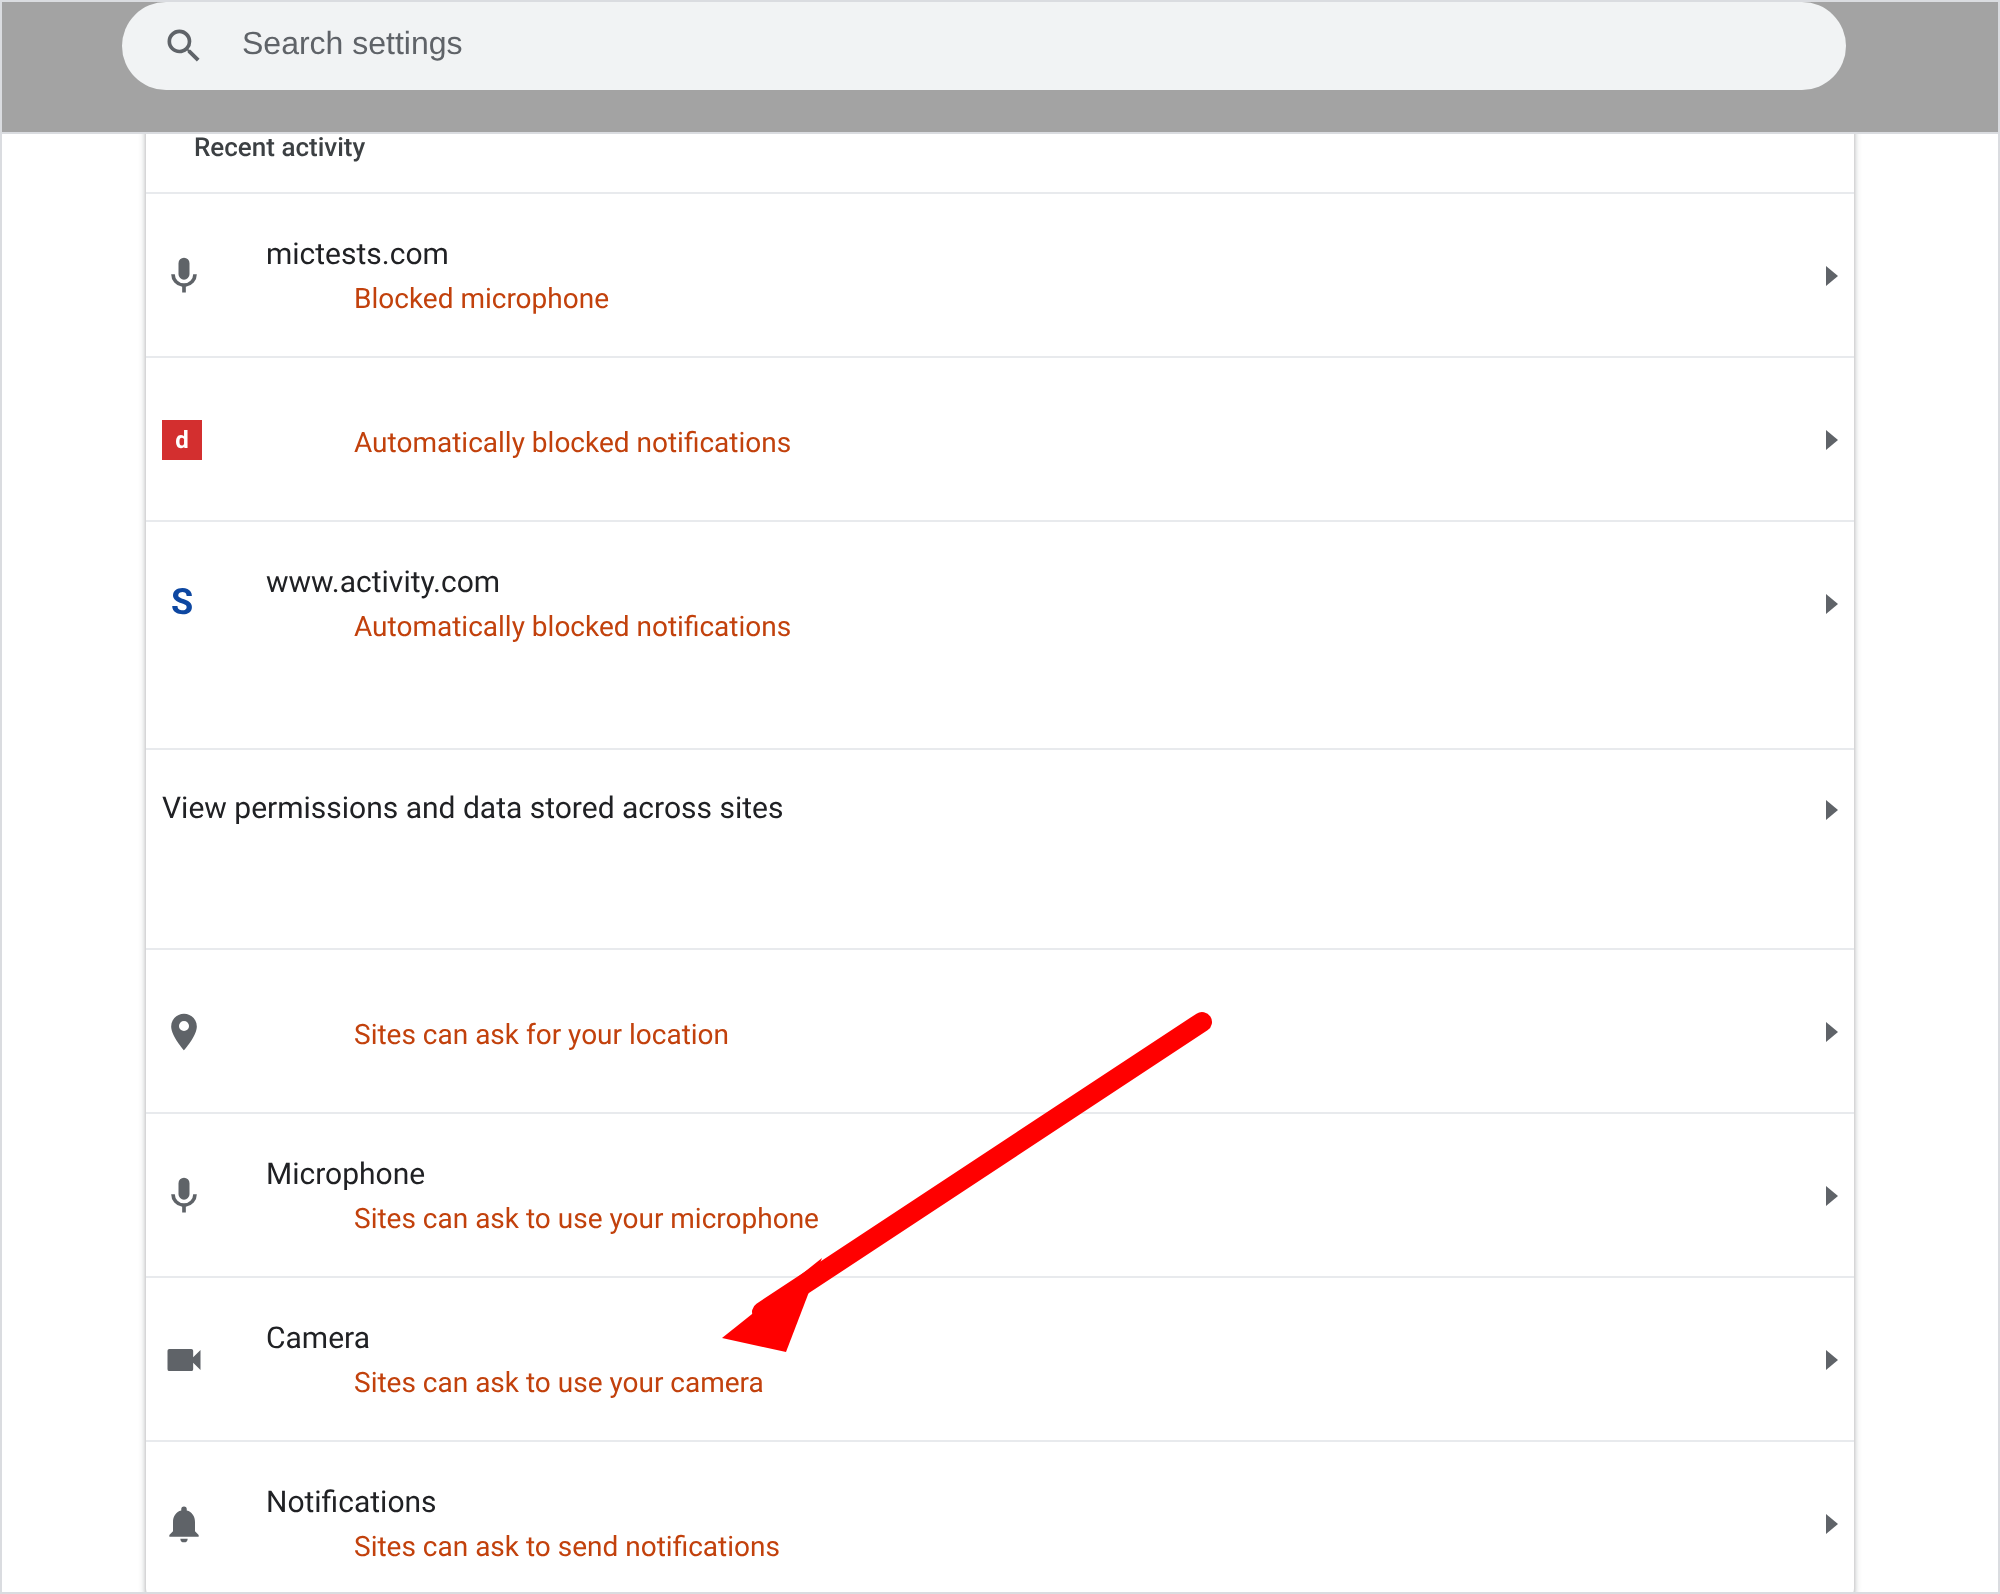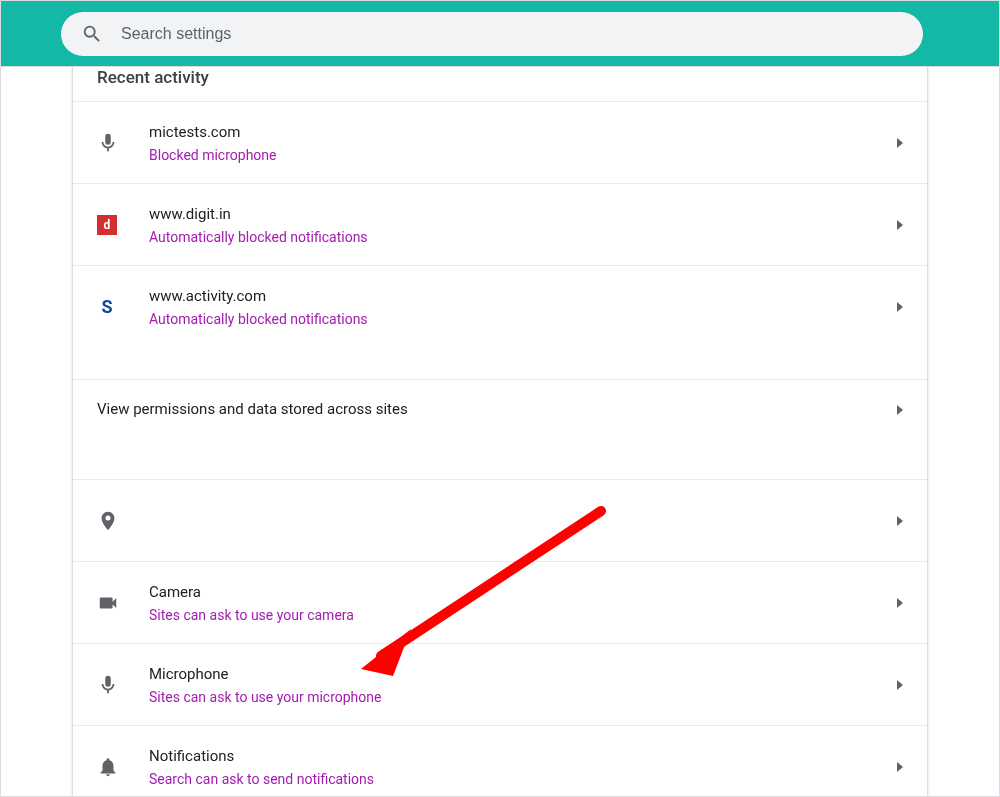--- a/index.html
+++ b/index.html
@@ -9,24 +9,24 @@
   width: 1000px;
   height: 797px;
   overflow: hidden;
   position: relative;
   border: 1px solid #dadce0;
 }
 .search-header {
   position: absolute;
   top: 0; left: 0; right: 0;
   height: 66px;
-  background: #14b8a6;
+  background: #a3a3a3;
   border-bottom: 1px solid #dadce0;
   display: flex;
-  align-items: center;
+  align-items: flex-start;
   padding: 0 60px;
   z-index: 20;
 }
 .search-box {
   flex: 1;
   height: 44px;
   background: #f1f3f4;
   border-radius: 44px;
   display: flex;
   align-items: center;
@@ -55,30 +55,30 @@
   position: absolute;
   left: 72px;
   right: 72px;
   top: -20px;
   background: #fff;
   border-radius: 8px;
   box-shadow: 0 1px 2px rgba(60,64,67,.3), 0 1px 3px 1px rgba(60,64,67,.15);
   padding-top: 10px;
 }
 .section-head {
-  font-size: 17px;
+  font-size: 13px;
   font-weight: 500;
   color: #3c4043;
   padding: 10px 24px 14px 24px;
 }
 .row {
   display: flex;
   align-items: center;
   min-height: 82px;
-  padding: 16px 24px;
+  padding: 16px 8px;
   border-top: 1px solid #e8eaed;
   cursor: pointer;
   position: relative;
 }
 .row.short { min-height: 60px; margin-top: 32px; }
 .icon-slot {
   width: 52px;
   display: flex;
   justify-content: flex-start;
   align-items: center;
@@ -86,21 +86,21 @@
 .favicon {
   width: 20px; height: 20px;
   display:flex;align-items:center;justify-content:center;
   font-size:12px;font-weight:bold;color:#fff;
 }
 .fav-red { background:#d32f2f; }
 .fav-blue { color:#0d47a1; background:transparent; font-size:18px; font-weight:700;}
 .mic-fav { color:#5f6368; }
 .texts { flex:1; }
 .title { font-size: 15px; color: #202124; line-height:1.4; }
-.sub { font-size: 14px; color: #a21caf; margin-top: 4px; }
+.sub { font-size: 14px; color: #c2410c; margin-top: 4px; margin-left: 44px; }
 .chev {
   width: 0; height: 0;
   border-top: 5px solid transparent;
   border-bottom: 5px solid transparent;
   border-left: 6px solid #5f6368;
 }
 .spacer { height: 40px; }
 .perm-icon { fill:#5f6368; width:22px; height:22px; }
 .arrow-annot {
   position:absolute;
@@ -138,21 +138,20 @@
         <div class="sub">Blocked microphone</div>
       </div>
       <div class="chev"></div>
     </div>
 
     <div class="row">
       <div class="icon-slot">
         <div class="favicon fav-red">d</div>
       </div>
       <div class="texts">
-        <div class="title">www.digit.in</div>
         <div class="sub">Automatically blocked notifications</div>
       </div>
       <div class="chev"></div>
     </div>
 
     <div class="row">
       <div class="icon-slot">
         <div class="favicon fav-blue">S</div>
       </div>
       <div class="texts">
@@ -172,59 +171,60 @@
     <div class="spacer"></div>
 
 
     <div class="row">
       <div class="icon-slot">
         <svg class="perm-icon" viewBox="0 0 24 24">
             <path d="M12 2C8.13 2 5 5.13 5 9c0 5.25 7 13 7 13s7-7.75 7-13c0-3.87-3.13-7-7-7zm0 9.5A2.5 2.5 0 1112 6a2.5 2.5 0 010 5.5z"></path>
           </svg>
       </div>
       <div class="texts">
+        <div class="sub">Sites can ask for your location</div>
+      </div>
+      <div class="chev"></div>
+    </div>
+
+    <div class="row">
+      <div class="icon-slot">
+        <svg class="perm-icon" viewBox="0 0 24 24">
+            <path d="M12 14a3 3 0 003-3V5a3 3 0 00-6 0v6a3 3 0 003 3zm5-3a5 5 0 01-10 0H5a7 7 0 006 6.92V21h2v-3.08A7 7 0 0019 11h-2z"></path>
+          </svg>
+      </div>
+      <div class="texts">
+        <div class="title">Microphone</div>
+        <div class="sub">Sites can ask to use your microphone</div>
       </div>
       <div class="chev"></div>
     </div>
 
     <div class="row">
       <div class="icon-slot">
         <svg class="perm-icon" viewBox="0 0 24 24">
             <path d="M17 10.5V7a1 1 0 00-1-1H4a1 1 0 00-1 1v10a1 1 0 001 1h12a1 1 0 001-1v-3.5l4 4v-11l-4 4z"></path>
           </svg>
       </div>
       <div class="texts">
         <div class="title">Camera</div>
         <div class="sub">Sites can ask to use your camera</div>
       </div>
       <div class="chev"></div>
     </div>
 
     <div class="row">
       <div class="icon-slot">
         <svg class="perm-icon" viewBox="0 0 24 24">
-            <path d="M12 14a3 3 0 003-3V5a3 3 0 00-6 0v6a3 3 0 003 3zm5-3a5 5 0 01-10 0H5a7 7 0 006 6.92V21h2v-3.08A7 7 0 0019 11h-2z"></path>
-          </svg>
-      </div>
-      <div class="texts">
-        <div class="title">Microphone</div>
-        <div class="sub">Sites can ask to use your microphone</div>
-      </div>
-      <div class="chev"></div>
-    </div>
-
-    <div class="row">
-      <div class="icon-slot">
-        <svg class="perm-icon" viewBox="0 0 24 24">
             <path d="M12 22a2 2 0 002-2h-4a2 2 0 002 2zm6-6V11c0-3.07-1.63-5.64-4.5-6.32V4a1.5 1.5 0 00-3 0v.68C7.63 5.36 6 7.92 6 11v5l-2 2v1h16v-1l-2-2z"></path>
           </svg>
       </div>
       <div class="texts">
         <div class="title">Notifications</div>
-        <div class="sub">Search can ask to send notifications</div>
+        <div class="sub">Sites can ask to send notifications</div>
       </div>
       <div class="chev"></div>
     </div>
 
   </div>
 </div>
 
 <svg class="arrow-annot" width="280" height="200" viewBox="0 0 280 200">
   <defs>
     <marker id="ah" markerWidth="12" markerHeight="12" refX="2" refY="6" orient="auto">

